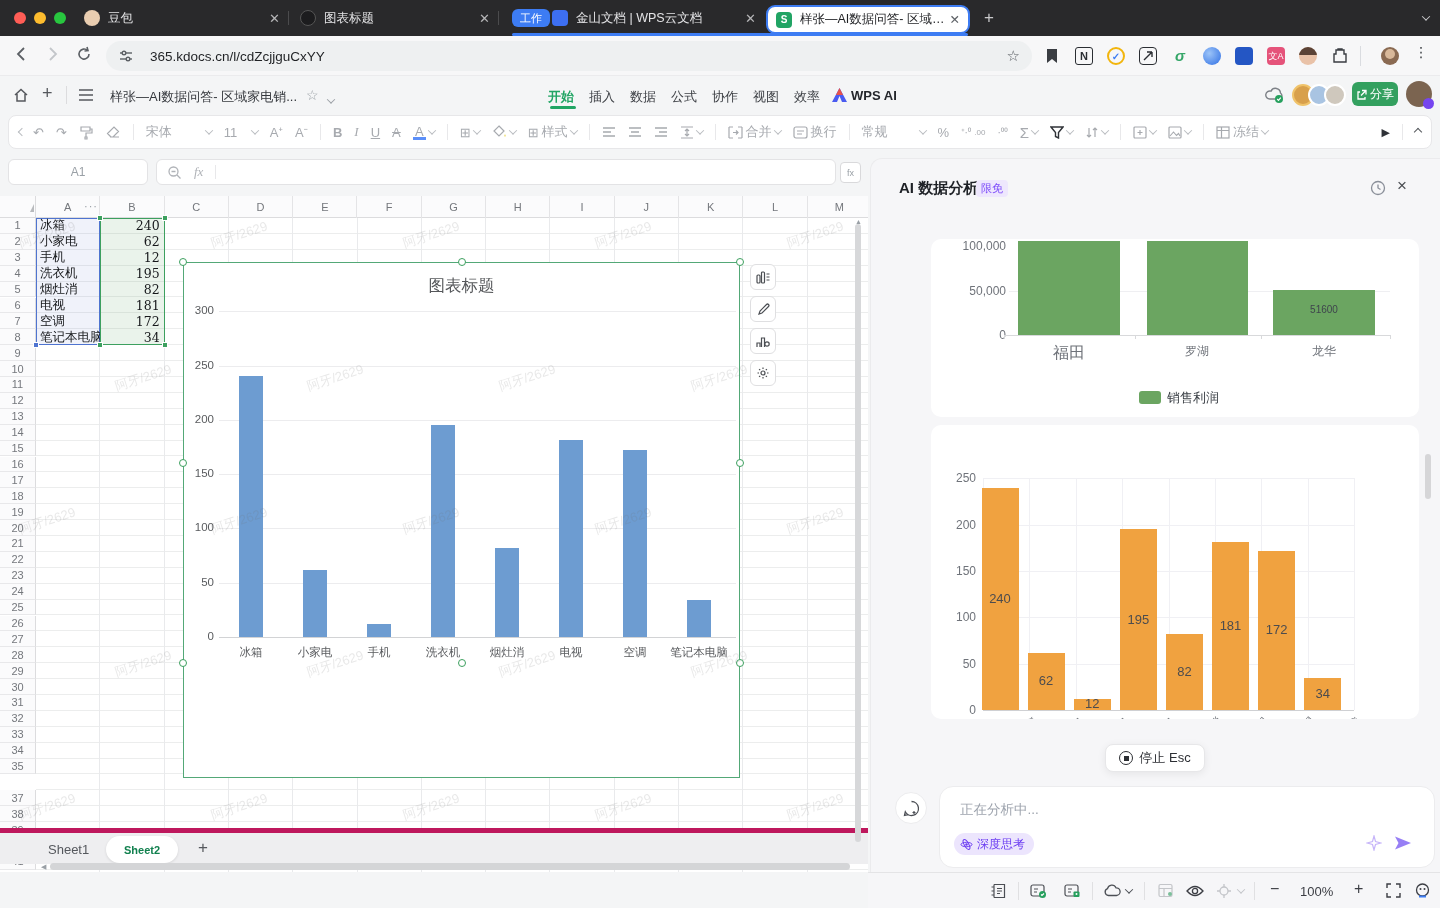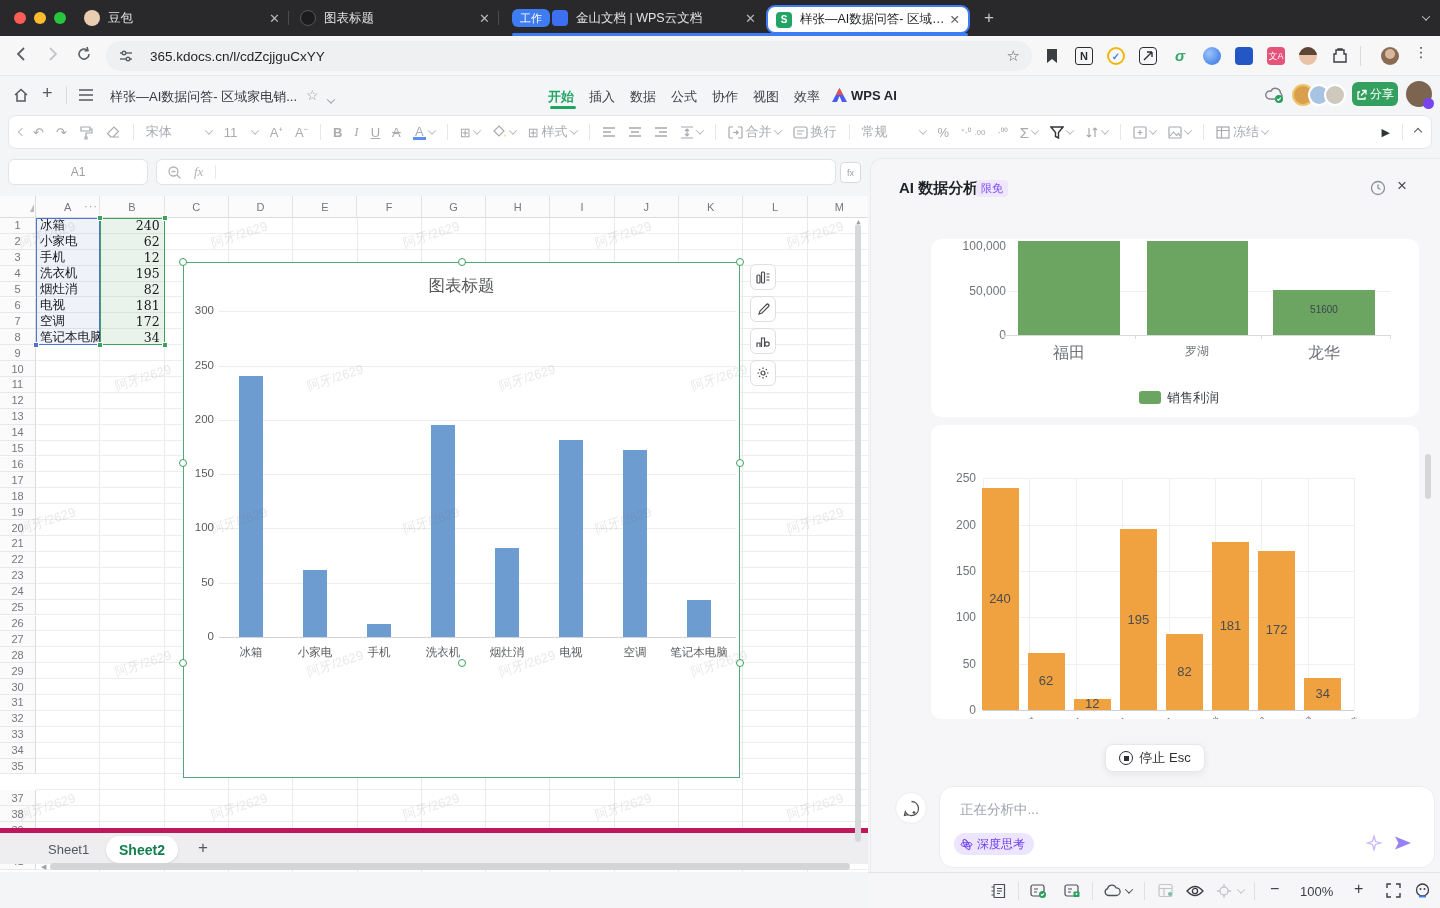--- a/index.html
+++ b/index.html
@@ -534,21 +534,21 @@
       <div class="hndl" style="left: 736px; top: 62px;"></div>
       <div class="hndl" style="left: 179px; top: 262.5px;"></div>
       <div class="hndl" style="left: 736px; top: 262.5px;"></div>
       <div class="hndl" style="left: 179px; top: 463px;"></div>
       <div class="hndl" style="left: 457.5px; top: 463px;"></div>
       <div class="hndl" style="left: 736px; top: 463px;"></div>
     </div>
 
   <div id="sheetbar">
     <div style="position:absolute;left:48px;top:9px;font-size:13px;color:#55585d">Sheet1</div>
-    <div style="position:absolute;left:106px;top:3px;width:72px;height:27px;background:#fff;border-radius:14px;box-shadow:0 1px 3px rgba(0,0,0,.1);display:flex;align-items:center;justify-content:center;font-size:14px;font-weight:bold;color:#11804e">Sheet2</div>
+    <div style="position:absolute;left:106px;top:3px;width:72px;height:27px;background:#fff;border-radius:14px;box-shadow:0 1px 3px rgba(0,0,0,.1);display:flex;align-items:center;justify-content:center;font-size:11px;font-weight:bold;color:#11804e">Sheet2</div>
     <div style="position:absolute;left:198px;top:5px;font-size:17px;color:#55585d">+</div>
   </div>
 
   <div id="statusbar">
     <svg style="position:absolute;left:122px;top:10px" width="16" height="16" viewBox="0 0 16 16">
         <path d="M4 1.5 H14.5 V14.5 H4 M4 1.5 V14.5 M1.5 4 H4 M1.5 8 H4 M1.5 12 H4 M7 5.5 h5 M7 8 h5 M7 10.5 h3" stroke="#4c4f55" stroke-width="1.2" fill="none"></path>
       </svg>
     <div style="position:absolute;left:150px;top:9px;width:1px;height:18px;background:#e0e0e2"></div>
     <svg style="position:absolute;left:162px;top:10px" width="17" height="16" viewBox="0 0 17 16">
         <rect x="1" y="2" width="13" height="11" rx="2" stroke="#4c4f55" stroke-width="1.2" fill="none"></rect>
@@ -615,21 +615,21 @@
         <div style="position: absolute; left: 73px; top: 96px; width: 1px; height: 4px; background: rgb(216, 217, 219);"></div>
         <div style="position: absolute; left: 204px; top: 96px; width: 1px; height: 4px; background: rgb(216, 217, 219);"></div>
         <div style="position: absolute; left: 330px; top: 96px; width: 1px; height: 4px; background: rgb(216, 217, 219);"></div>
         <div style="position: absolute; left: 459px; top: 96px; width: 1px; height: 4px; background: rgb(216, 217, 219);"></div>
         <div style="position: absolute; left: 87px; top: 2px; width: 102px; height: 94px; background: rgb(107, 165, 97);"></div>
         <div style="position: absolute; left: 216px; top: 2px; width: 101px; height: 94px; background: rgb(107, 165, 97);"></div>
         <div style="position: absolute; left: 342px; top: 50.592px; width: 102px; height: 45.408px; background: rgb(107, 165, 97);"></div>
         <div style="position: absolute; left: 358px; top: 65px; width: 70px; text-align: center; font-size: 10px; color: rgb(63, 69, 77);">51600</div>
         <div style="position: absolute; left: 98px; top: 104px; width: 80px; text-align: center; font-size: 16px; color: rgb(111, 115, 122);">福田</div>
         <div style="position: absolute; left: 226px; top: 104px; width: 80px; text-align: center; font-size: 12px; color: rgb(111, 115, 122);">罗湖</div>
-        <div style="position: absolute; left: 353px; top: 104px; width: 80px; text-align: center; font-size: 16px; color: rgb(111, 115, 122);">龙华</div>
+        <div style="position: absolute; left: 353px; top: 104px; width: 80px; text-align: center; font-size: 12px; color: rgb(111, 115, 122);">龙华</div>
         <div style="position: absolute; left: 208px; top: 152px; width: 22px; height: 13px; background: rgb(107, 165, 97); border-radius: 3px;"></div>
         <div style="position: absolute; left: 236px; top: 150px; font-size: 13px; color: rgb(58, 63, 69);">销售利润</div>
       </div>
     <div class="card" id="card2" style="top:266px;height:294px">
         <div style="position: absolute; left: 0px; top: 278px; width: 45px; text-align: right; font-size: 12px; color: rgb(111, 115, 122);">0</div>
         <div style="position: absolute; left: 0px; top: 231.65px; width: 45px; text-align: right; font-size: 12px; color: rgb(111, 115, 122);">50</div>
         <div style="position: absolute; left: 52px; top: 238.65px; width: 371px; height: 1px; background: rgb(240, 240, 244);"></div>
         <div style="position: absolute; left: 0px; top: 185.3px; width: 45px; text-align: right; font-size: 12px; color: rgb(111, 115, 122);">100</div>
         <div style="position: absolute; left: 52px; top: 192.3px; width: 371px; height: 1px; background: rgb(240, 240, 244);"></div>
         <div style="position: absolute; left: 0px; top: 138.95px; width: 45px; text-align: right; font-size: 12px; color: rgb(111, 115, 122);">150</div>

